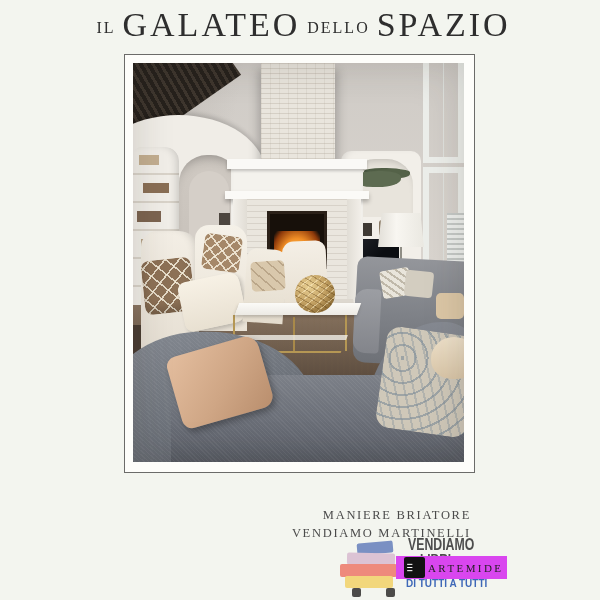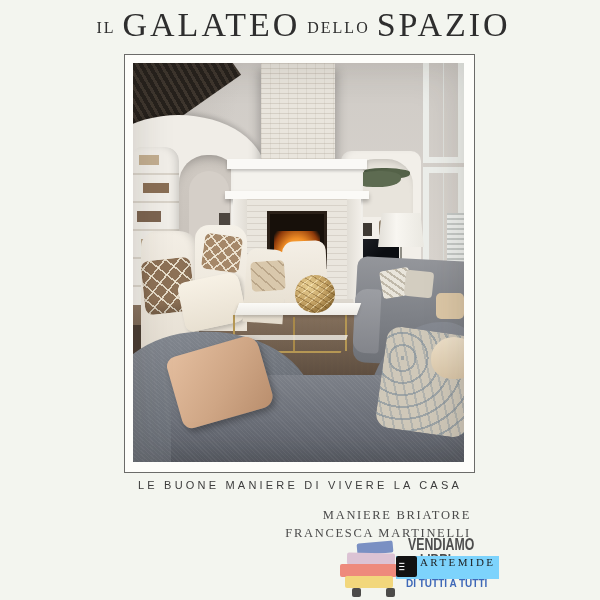--- a/index.html
+++ b/index.html
@@ -172,22 +172,22 @@
   .bk-yellow{left:5px;top:36px;width:48px;height:12px;background:#f2d77c;}
   .wheel{width:9px;height:9px;border-radius:50%;background:#4c4b49;top:48px;}
   .wheel.w1{left:12px;} .wheel.w2{left:46px;}
 
   .wm-text{position:absolute;font-family:"Liberation Sans",sans-serif;font-weight:bold;color:#4d4d4d;
       transform-origin:left top;white-space:nowrap;}
   .vendiamo{left:408px;top:535px;font-size:15px;transform:scaleX(.82) scaleY(1.05);}
   .libri{left:420px;top:551px;font-size:14px;transform:scaleX(.85);z-index:1;}
   .tutti{left:406px;top:577px;font-size:10.5px;color:#3e68b8;transform:scaleX(.95);z-index:3;}
 
-  .artemide-row{position:absolute;left:396px;top:556px;height:23px;display:flex;align-items:flex-start;gap:3px;
-      background:#7dd3fc;padding:0 4px 0 0;z-index:2;}
+  .artemide-row{position:absolute;left:396px;top:556px;height:23px;display:flex;align-items:center;gap:3px;
+      background:#d946ef;padding:0 4px 0 8px;z-index:2;}
   .artemide-mark{width:21px;height:21px;flex:0 0 auto;}
   .artemide-name{font-family:"Liberation Serif",serif;font-size:11px;letter-spacing:2.4px;color:#1e1e1e;}
 </style>
 </head>
 <body>
 
 <div class="canvas">
 
   <div class="title">
     <span class="sm">IL</span><span class="lg">GALATEO</span><span class="sm">DELLO</span><span class="lg">SPAZIO</span>
@@ -257,25 +257,24 @@
       <div class="fg-hump-left"></div>
       <div class="fg-hump-right"></div>
       <div class="fg-main"></div>
       <div class="pillow-blush"></div>
       <div class="pillow-pattern-right"></div>
       <div class="pillow-round-right"></div>
       <div class="vignette"></div>
     </div>
   </div>
 
-  <div class="subtitle">LE BUONE MANIERE DI VIVERE LA CASA</div>
 
   <div class="authors">
     <div>MANIERE BRIATORE</div>
-    <div>FRANCESCA MARTINELLI</div>
+    <div>VENDIAMO MARTINELLI</div>
   </div>
 
   <div class="trolley">
     <div class="bk-blue"></div>
     <div class="bk-pink"></div>
     <div class="bk-salmon"></div>
     <div class="bk-yellow"></div>
     <div class="wheel w1"></div>
     <div class="wheel w2"></div>
   </div>

